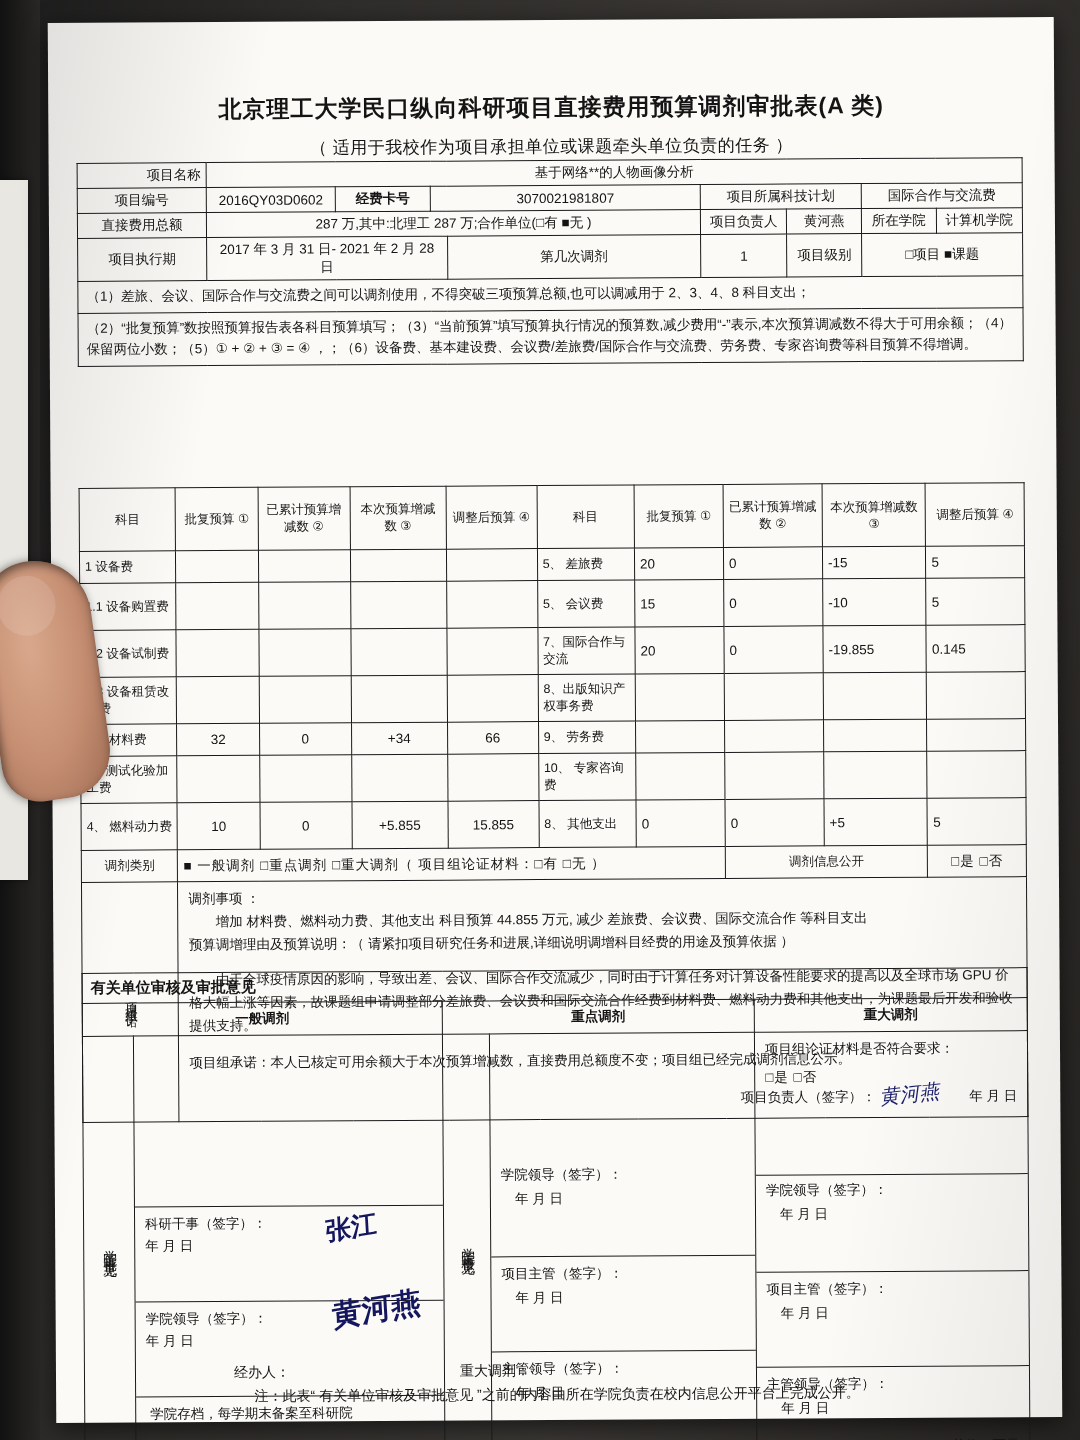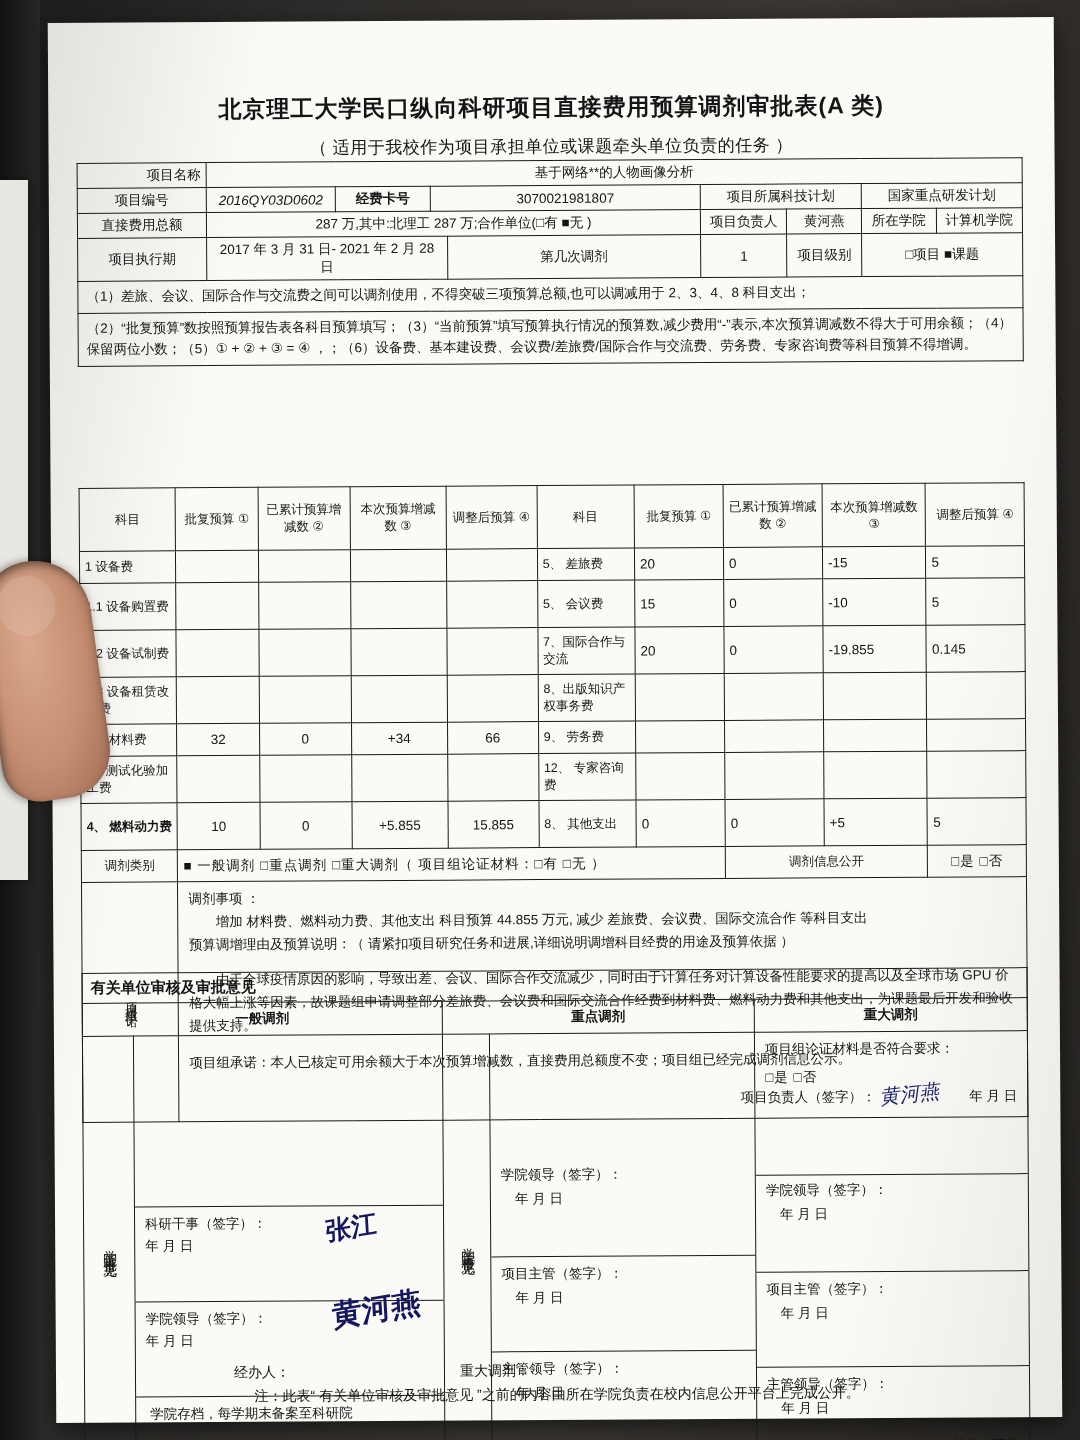--- a/index.html
+++ b/index.html
@@ -102,25 +102,25 @@
 
   <table class="main-tbl">
 
     <tbody>
         <tr>
       <td class="c" style="width:118px;text-align:right;">项目名称</td>
       <td class="c" colspan="8">基于网络**的人物画像分析</td>
     </tr>
     <tr>
       <td class="c">项目编号</td>
-      <td class="c" style="width:118px;font-style:italic;">2016QY03D0602</td>
+      <td class="c" style="width:118px;">2016QY03D0602</td>
       <td class="c" style="width:84px;font-weight:bold;">经费卡号</td>
       <td class="c" colspan="2" style="width:190px;">3070021981807</td>
       <td class="c" colspan="2">项目所属科技计划</td>
-      <td class="c" colspan="2">国家重点研发计划</td>
+      <td class="c" colspan="2">国际合作与交流费</td>
     </tr>
     <tr>
       <td class="c">直接费用总额</td>
       <td class="c" colspan="4">287 万,其中:北理工 287 万;合作单位(□有 ■无 )</td>
       <td class="c">项目负责人</td>
       <td class="c">黄河燕</td>
       <td class="c">所在学院</td>
       <td class="c">计算机学院</td>
     </tr>
     <tr>
@@ -219,29 +219,29 @@
       <td class="l"></td>
       <td class="l"></td>
     </tr>
 
     <tr>
       <td class="l small" style="height:40px;">3、测试化验加工费</td>
       <td class="c"></td>
       <td class="c"></td>
       <td class="c"></td>
       <td class="c"></td>
-      <td class="l small">12、 专家咨询费</td>
+      <td class="l small">10、 专家咨询费</td>
       <td class="l dash-col"></td>
       <td class="l"></td>
       <td class="l"></td>
       <td class="l"></td>
     </tr>
 
     <tr>
-      <td class="l small" style="height:40px;font-weight:bold;">4、 燃料动力费</td>
+      <td class="l small" style="height:40px;">4、 燃料动力费</td>
       <td class="c">10</td>
       <td class="c">0</td>
       <td class="c">+5.855</td>
       <td class="c">15.855</td>
       <td class="l small">8、 其他支出</td>
       <td class="l dash-col">0</td>
       <td class="l">0</td>
       <td class="l">+5</td>
       <td class="l">5</td>
     </tr>

